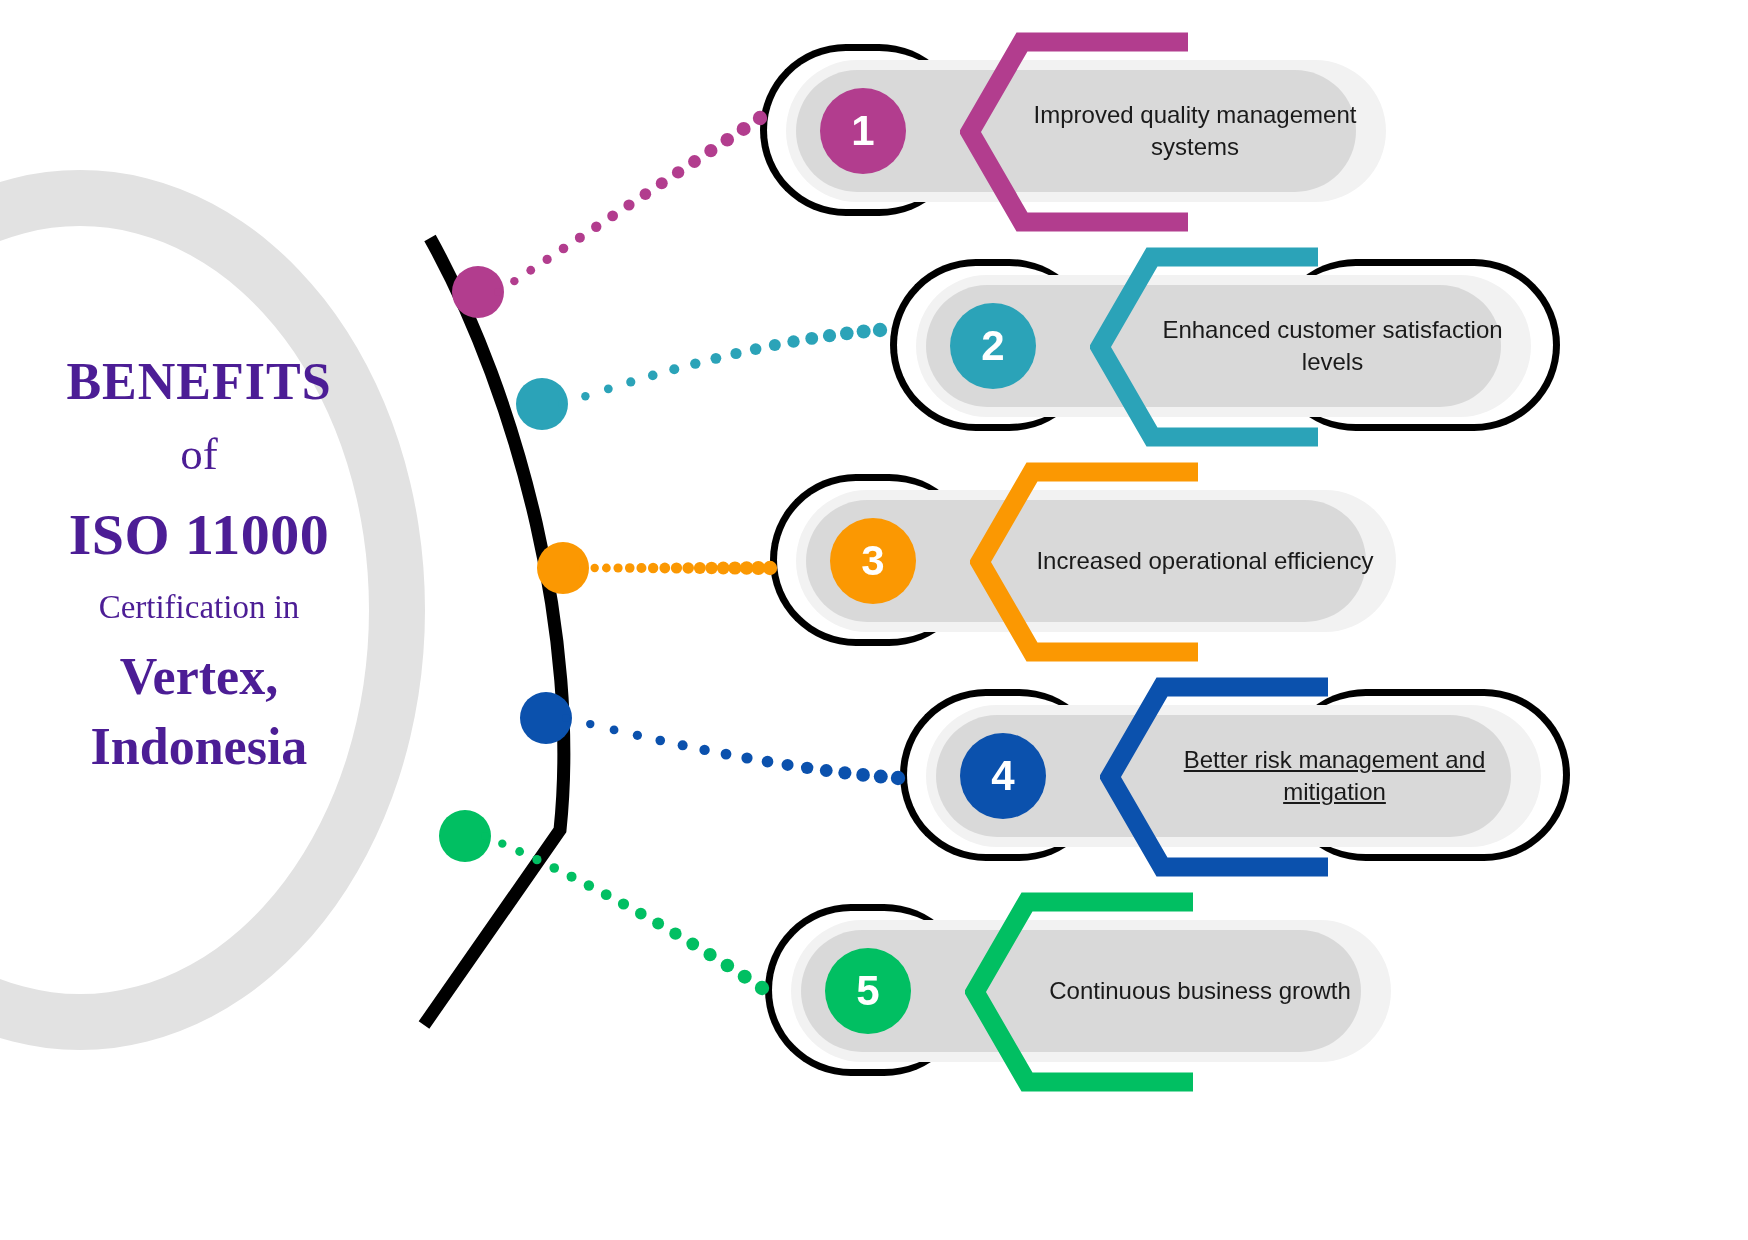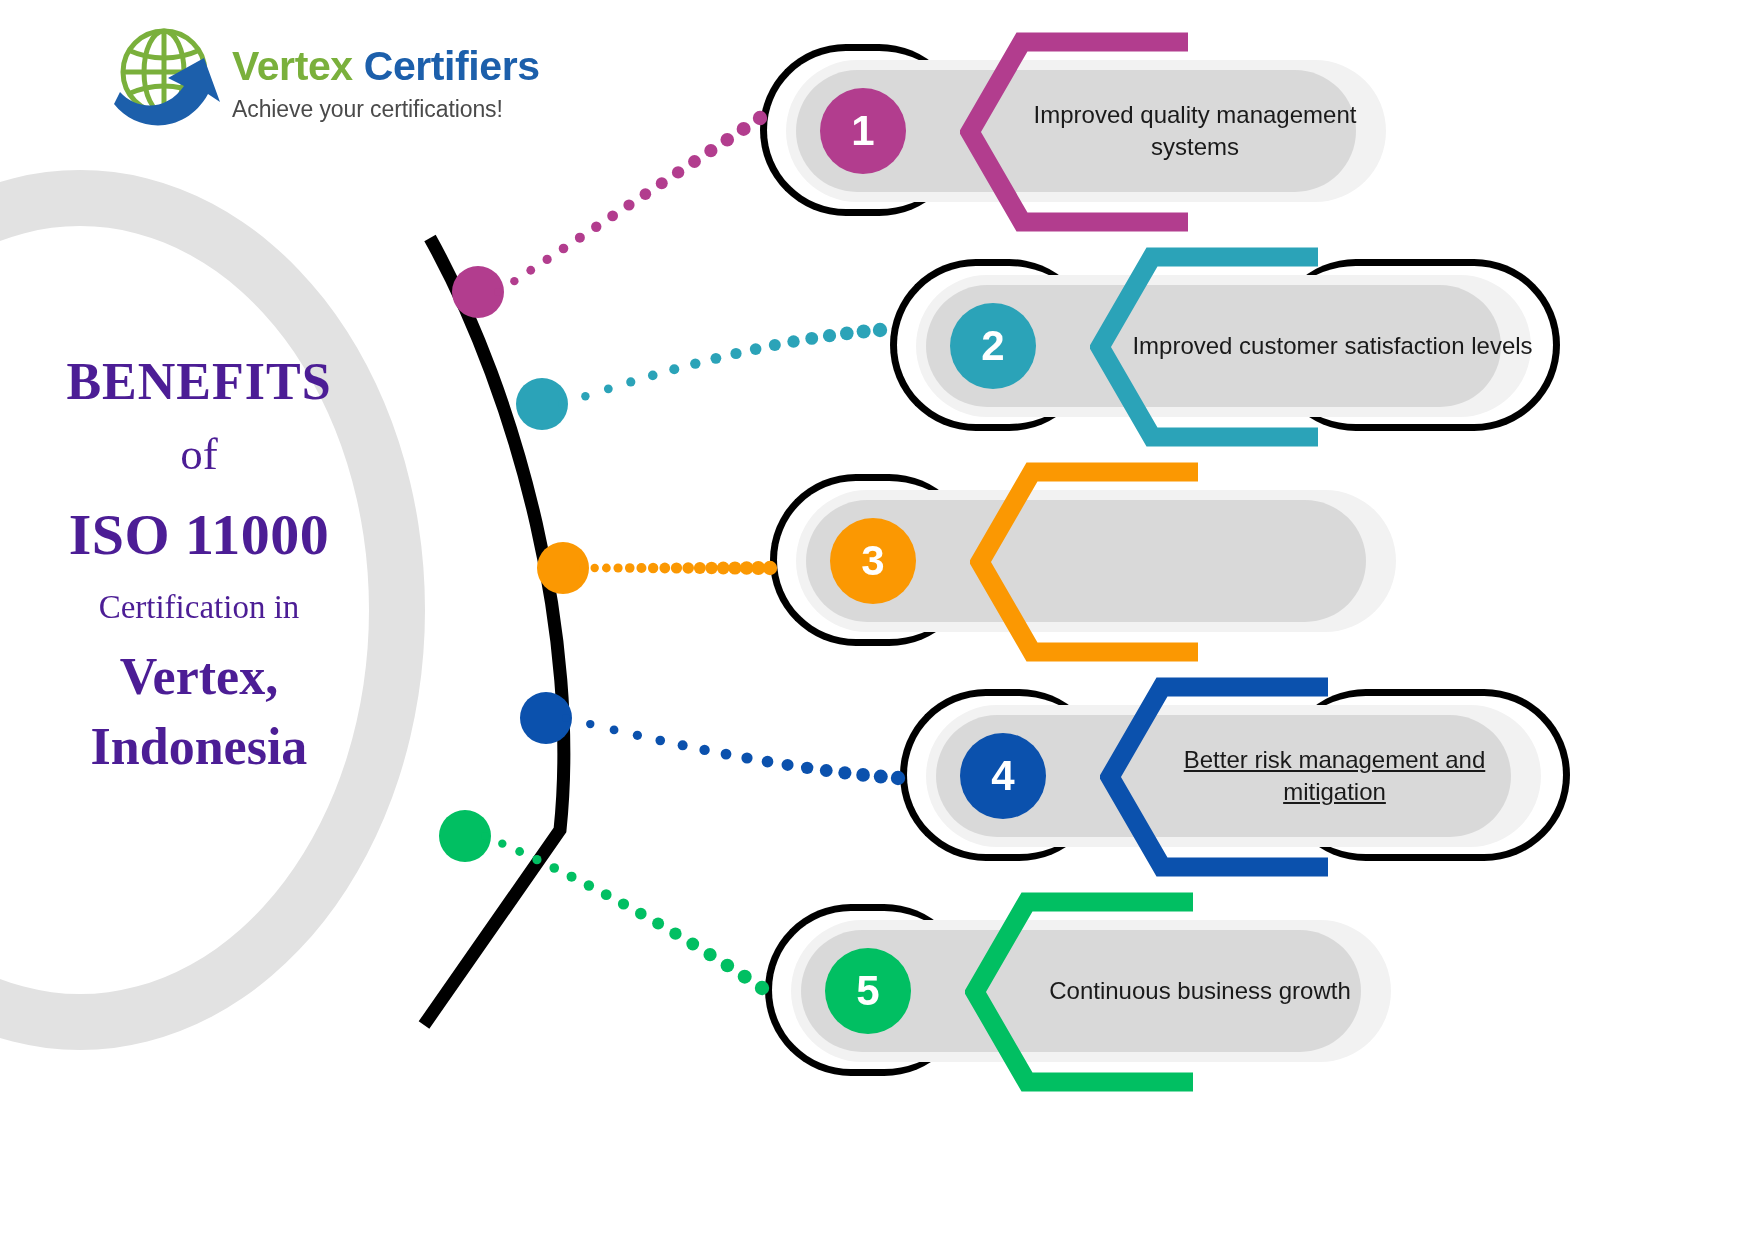--- a/index.html
+++ b/index.html
@@ -164,40 +164,20 @@
     text-align: center;
   }
 </style>
 </head>
 <body>
 
 <div id="canvas">
 
   <div class="ring"></div>
 
-  <div class="logo-wrap">
-    <svg class="logo-mark" viewBox="0 0 118 116">
-      <g fill="none" stroke="#7ab03c" stroke-width="5">
-        <circle cx="56" cy="50" r="41"></circle>
-        <ellipse cx="56" cy="50" rx="20" ry="41"></ellipse>
-        <line x1="56" y1="9" x2="56" y2="91"></line>
-        <line x1="15" y1="50" x2="97" y2="50"></line>
-        <path d="M20 28 Q56 44 92 28"></path>
-        <path d="M20 72 Q56 56 92 72"></path>
-      </g>
-      <path d="M6 82 C30 112 78 112 100 72 L112 80 L96 36 L60 56 L76 64 C58 90 28 88 12 70 Z" fill="#1c5fab"></path>
-    </svg>
-    <div class="logo-text">
-      <div class="logo-title">
-        <span class="v">Vertex</span>
-        <span class="c">Certifiers</span>
-      </div>
-      <div class="logo-tag">Achieve your certifications!</div>
-    </div>
-  </div>
 
   <div class="title-block">
     <div class="t-benefits">BENEFITS</div>
     <div class="t-of">of</div>
     <div class="t-iso">ISO 11000</div>
     <div class="t-cert">Certification in</div>
     <div class="t-city">Vertex,</div>
     <div class="t-city">Indonesia</div>
   </div>
 
@@ -312,30 +292,31 @@
       </div>
       <div class="row" style="left: 890px; top: 253px; width: 915px;">
         <div class="outline" style="width: 205px;"></div>
         <div class="outline-r" style="left: 380px; width: 290px;"></div>
         <div class="pill" style="width: 615px;"></div>
         <div class="pill-inner" style="width: 575px;"></div>
         <div class="badge" style="left: 60px; top: 50px; background: rgb(43, 163, 184);">2</div>
         <svg class="hex" width="230" height="200" viewBox="0 0 230 200" style="left: 200px; top: -6px;">
           <path d="M228 10 L62 10 L10 100 L62 190 L228 190" fill="none" stroke="#2ba3b8" stroke-width="19" stroke-linejoin="miter"></path>
         </svg>
-        <div class="label" style="left: 240px; top: 0px; width: 405px; height: 185px; display: flex; align-items: center; justify-content: center;">Improved customer satisfaction levels</div>
+        <div class="label" style="left: 240px; top: 0px; width: 405px; height: 185px; display: flex; align-items: center; justify-content: center;">Enhanced customer satisfaction levels</div>
       </div>
       <div class="row" style="left: 770px; top: 468px; width: 900px;">
         <div class="outline" style="width: 205px;"></div>
         <div class="pill" style="width: 600px;"></div>
         <div class="pill-inner" style="width: 560px;"></div>
         <div class="badge" style="left: 60px; top: 50px; background: rgb(251, 152, 2);">3</div>
         <svg class="hex" width="230" height="200" viewBox="0 0 230 200" style="left: 200px; top: -6px;">
           <path d="M228 10 L62 10 L10 100 L62 190 L228 190" fill="none" stroke="#fb9802" stroke-width="19" stroke-linejoin="miter"></path>
         </svg>
+        <div class="label" style="left: 240px; top: 0px; width: 390px; height: 185px; display: flex; align-items: center; justify-content: center;">Increased operational efficiency</div>
       </div>
       <div class="row" style="left: 900px; top: 683px; width: 915px;">
         <div class="outline" style="width: 205px;"></div>
         <div class="outline-r" style="left: 380px; width: 290px;"></div>
         <div class="pill" style="width: 615px;"></div>
         <div class="pill-inner" style="width: 575px;"></div>
         <div class="badge" style="left: 60px; top: 50px; background: rgb(11, 81, 173);">4</div>
         <svg class="hex" width="230" height="200" viewBox="0 0 230 200" style="left: 200px; top: -6px;">
           <path d="M228 10 L62 10 L10 100 L62 190 L228 190" fill="none" stroke="#0b51ad" stroke-width="19" stroke-linejoin="miter"></path>
         </svg>

